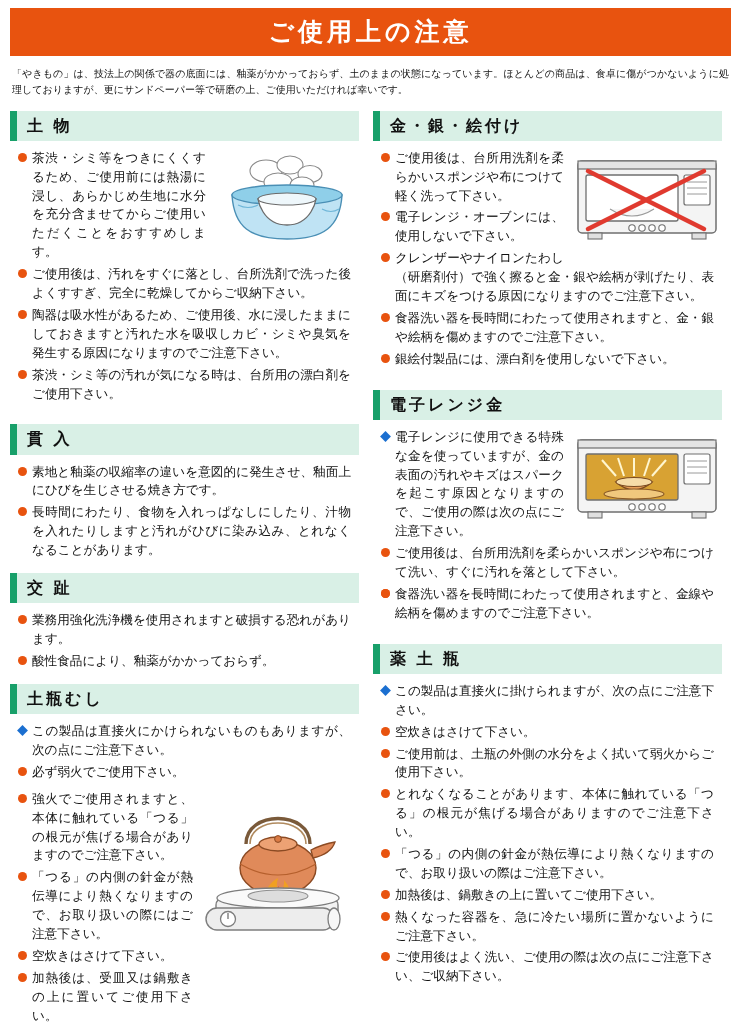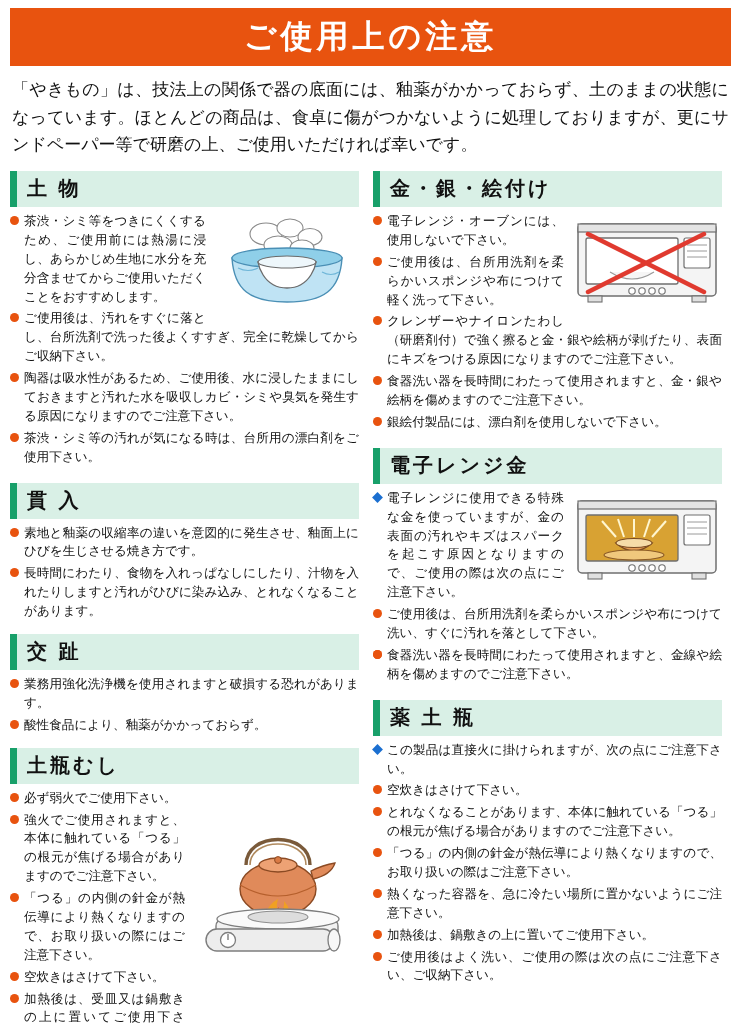--- a/index.html
+++ b/index.html
@@ -19,56 +19,56 @@
     min-height: 1024px;
     padding: 8px 10px 6px 10px;
     position: relative;
   }
 
   
   .header-band {
     background: #e8530f;
     color: #ffffff;
     text-align: center;
-    font-size: 32px;
+    font-size: 25px;
     font-weight: bold;
     letter-spacing: 4px;
     padding: 5px 0 7px 0;
     margin-bottom: 10px;
   }
 
   .intro {
-    font-size: 17px;
+    font-size: 10px;
     line-height: 1.62;
     margin: 0 2px 12px 2px;
     text-align: justify;
   }
 
   
   .cols {
     display: flex;
     gap: 14px;
     align-items: flex-start;
   }
   .col { width: 349px; flex: 0 0 349px; }
 
   
   .sec { margin-bottom: 13px; position: relative; }
   .sec-head {
     background: #d9f0e6;
     border-left: 7px solid #18a06a;
-    font-size: 20px;
+    font-size: 16px;
     font-weight: bold;
     letter-spacing: 3px;
     padding: 3px 8px 4px 10px;
     color: #111;
     margin-bottom: 5px;
   }
   .sec-body { position: relative; }
-  ul.items { list-style: none; margin: 0; padding: 0; }
+  ul.items { list-style: none; margin: 8px; padding: 0; }
   ul.items li {
     position: relative;
     padding-left: 14px;
     margin-bottom: 3px;
     font-size: 12.6px;
     line-height: 1.5;
     text-align: justify;
   }
   ul.items li .bullet {
     position: absolute;
@@ -160,20 +160,21 @@
             <li><span class="bullet dot"></span><span>業務用強化洗浄機を使用されますと破損する恐れがあります。</span></li>
             <li><span class="bullet dot"></span><span>酸性食品により、釉薬がかかっておらず。</span></li>
           </ul>
         </div>
       </div>
 
       <div class="sec">
         <div class="sec-head">土瓶むし</div>
         <div class="sec-body clearfix">
           <ul class="items">
+            <li><span class="bullet diamond"></span><span>この製品は直接火にかけられないものもありますが、次の点にご注意下さい。</span></li>
             <li><span class="bullet dot"></span><span>必ず弱火でご使用下さい。</span></li>
           </ul>
 
           <div style="position:relative; min-height:150px;">
             <div style="position:absolute; right:0; top:4px;">
               <svg width="165" height="150" viewBox="0 0 165 150" aria-hidden="true">
 
                 <path d="M52 50 C52 16 116 16 116 50" fill="none" stroke="#7a5a3a" stroke-width="3.4"></path>
                 <path d="M56 50 C56 22 112 22 112 50" fill="none" stroke="#b08a5e" stroke-width="1.6"></path>
 
@@ -244,22 +245,22 @@
               <rect x="16" y="84" width="14" height="6" fill="#e0e0e0" stroke="#6f6f6f" stroke-width="1.1"></rect>
               <rect x="120" y="84" width="14" height="6" fill="#e0e0e0" stroke="#6f6f6f" stroke-width="1.1"></rect>
 
               <g stroke="#e03a2f" stroke-width="4.5" stroke-linecap="round">
                 <line x1="16" y1="22" x2="132" y2="80"></line>
                 <line x1="132" y1="22" x2="16" y2="80"></line>
               </g>
             </svg>
           </div>
           <ul class="items">
+            <li><span class="bullet dot"></span><span>ご使用後は、台所用洗剤を柔らかいスポンジや布につけて軽く洗って下さい。</span></li>
             <li><span class="bullet dot"></span><span>電子レンジ・オーブンには、使用しないで下さい。</span></li>
-            <li><span class="bullet dot"></span><span>ご使用後は、台所用洗剤を柔らかいスポンジや布につけて軽く洗って下さい。</span></li>
             <li><span class="bullet dot"></span><span>クレンザーやナイロンたわし（研磨剤付）で強く擦ると金・銀や絵柄が剥げたり、表面にキズをつける原因になりますのでご注意下さい。</span></li>
             <li><span class="bullet dot"></span><span>食器洗い器を長時間にわたって使用されますと、金・銀や絵柄を傷めますのでご注意下さい。</span></li>
             <li><span class="bullet dot"></span><span>銀絵付製品には、漂白剤を使用しないで下さい。</span></li>
           </ul>
         </div>
       </div>
 
       <div class="sec">
         <div class="sec-head">電子レンジ金</div>
         <div class="sec-body clearfix">
@@ -305,24 +306,25 @@
           </ul>
         </div>
       </div>
 
       <div class="sec">
         <div class="sec-head">薬 土 瓶</div>
         <div class="sec-body">
           <ul class="items">
             <li><span class="bullet diamond"></span><span>この製品は直接火に掛けられますが、次の点にご注意下さい。</span></li>
             <li><span class="bullet dot"></span><span>空炊きはさけて下さい。</span></li>
+            <li><span class="bullet dot"></span><span>ご使用前は、土瓶の外側の水分をよく拭いて弱火からご使用下さい。</span></li>
             <li><span class="bullet dot"></span><span>とれなくなることがあります、本体に触れている「つる」の根元が焦げる場合がありますのでご注意下さい。</span></li>
             <li><span class="bullet dot"></span><span>「つる」の内側の針金が熱伝導により熱くなりますので、お取り扱いの際はご注意下さい。</span></li>
+            <li><span class="bullet dot"></span><span>加熱後は、鍋敷きの上に置いてご使用下さい。</span></li>
             <li><span class="bullet dot"></span><span>熱くなった容器を、急に冷たい場所に置かないようにご注意下さい。</span></li>
-            <li><span class="bullet dot"></span><span>加熱後は、鍋敷きの上に置いてご使用下さい。</span></li>
             <li><span class="bullet dot"></span><span>ご使用後はよく洗い、ご使用の際は次の点にご注意下さい、ご収納下さい。</span></li>
 
           </ul>
         </div>
       </div>
 
     </div>
   </div>
 </div>
 

